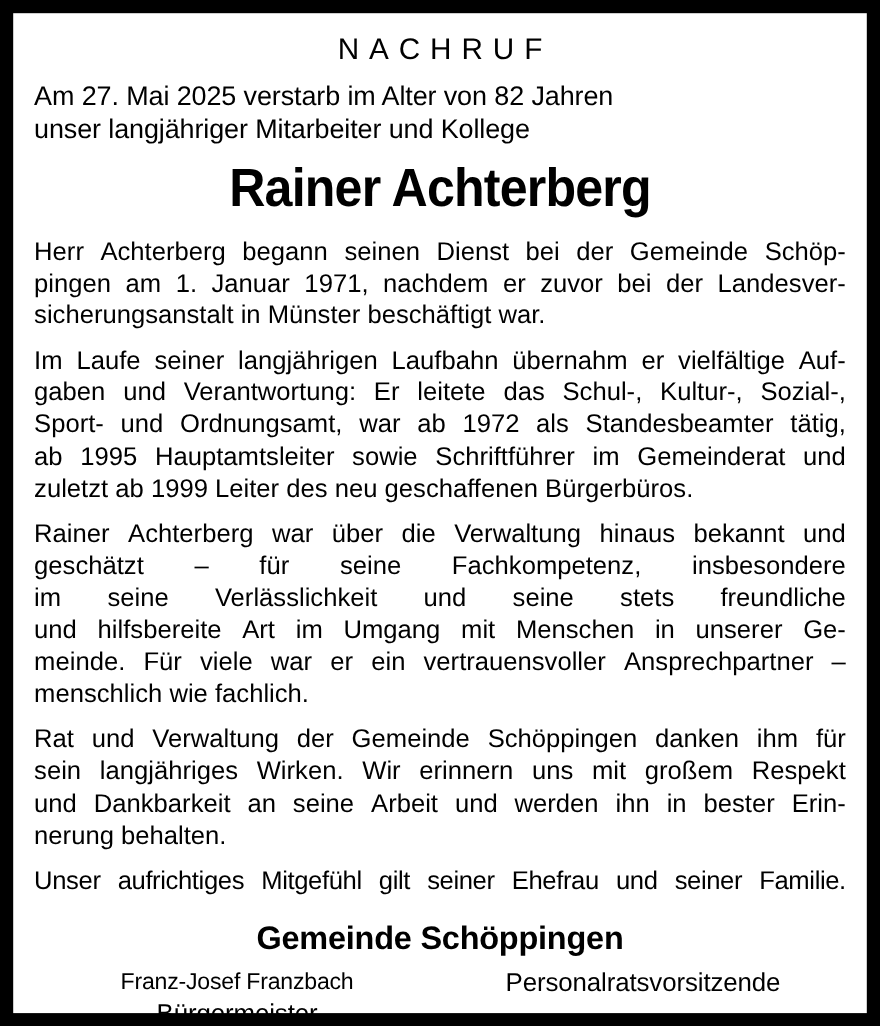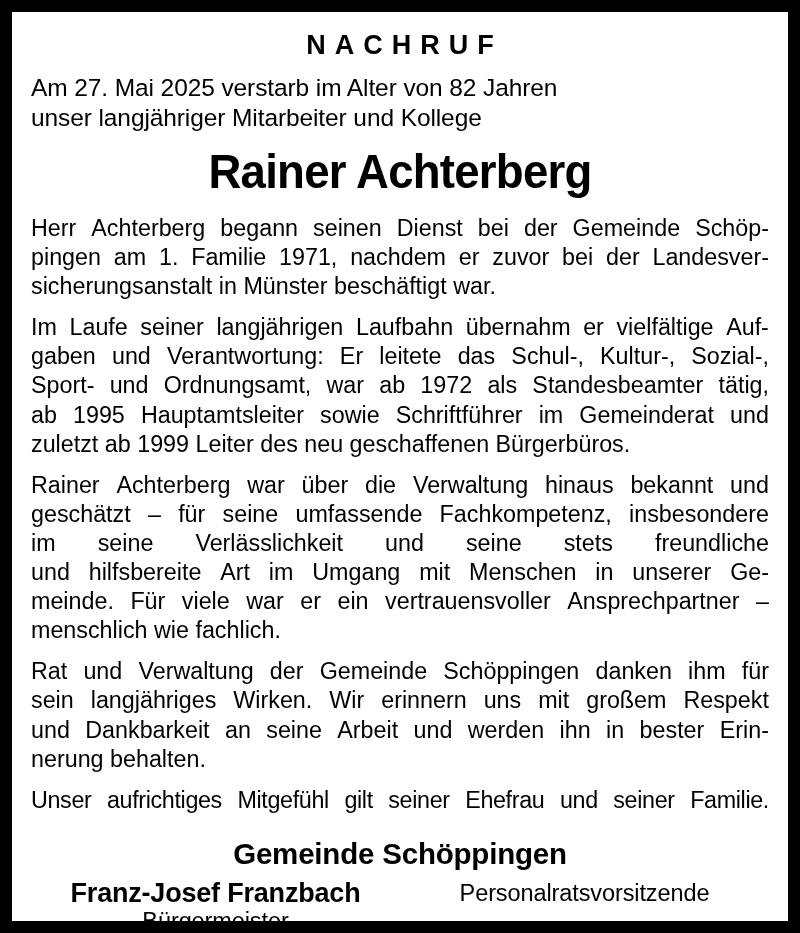--- a/index.html
+++ b/index.html
@@ -25,21 +25,21 @@
     box-sizing: border-box;
     background: #ffffff;
     padding: 14px 19px 10px 19px;
     display: flex;
     flex-direction: column;
   }
 
   
   .kicker {
     text-align: center;
-    font-weight: bold;
+    font-weight: normal;
     font-size: 27px;
     letter-spacing: 9px;
     text-indent: 9px;
     line-height: 1.0;
     margin: 6px 0 14px 0;
   }
 
   .lede {
     font-size: 24.5px;
     line-height: 30px;
@@ -106,22 +106,22 @@
     display: flex;
     width: 100%;
   }
 
   .signer {
     flex: 1 1 50%;
     text-align: center;
   }
 
   .signer-name {
-    font-weight: bold;
-    font-size: 27px;
+    font-weight: normal;
+    font-size: 21px;
     line-height: 28px;
     letter-spacing: -0.2px;
   }
 
   .signer-role {
     font-size: 23.5px;
     line-height: 29px;
     letter-spacing: -0.1px;
   }
 </style>
@@ -136,33 +136,33 @@
     <div class="lede">
       <div>Am 27. Mai 2025 verstarb im Alter von 82 Jahren</div>
       <div>unser langjähriger Mitarbeiter und Kollege</div>
     </div>
 
     <div class="deceased-name">Rainer Achterberg</div>
 
     <div class="body-block" id="body-block">
         <div class="para">
           <div class="ln just"><span class="w">Herr</span><span class="w">Achterberg</span><span class="w">begann</span><span class="w">seinen</span><span class="w">Dienst</span><span class="w">bei</span><span class="w">der</span><span class="w">Gemeinde</span><span class="w">Schöp-</span></div>
-          <div class="ln just"><span class="w">pingen</span><span class="w">am</span><span class="w">1.</span><span class="w">Familie</span><span class="w">1971,</span><span class="w">nachdem</span><span class="w">er</span><span class="w">zuvor</span><span class="w">bei</span><span class="w">der</span><span class="w">Landesver-</span></div>
+          <div class="ln just"><span class="w">pingen</span><span class="w">am</span><span class="w">1.</span><span class="w">Januar</span><span class="w">1971,</span><span class="w">nachdem</span><span class="w">er</span><span class="w">zuvor</span><span class="w">bei</span><span class="w">der</span><span class="w">Landesver-</span></div>
           <div class="ln last">sicherungsanstalt in Münster beschäftigt war.</div>
         </div>
         <div class="para">
           <div class="ln just"><span class="w">Im</span><span class="w">Laufe</span><span class="w">seiner</span><span class="w">langjährigen</span><span class="w">Laufbahn</span><span class="w">übernahm</span><span class="w">er</span><span class="w">vielfältige</span><span class="w">Auf-</span></div>
           <div class="ln just"><span class="w">gaben</span><span class="w">und</span><span class="w">Verantwortung:</span><span class="w">Er</span><span class="w">leitete</span><span class="w">das</span><span class="w">Schul-,</span><span class="w">Kultur-,</span><span class="w">Sozial-,</span></div>
           <div class="ln just"><span class="w">Sport-</span><span class="w">und</span><span class="w">Ordnungsamt,</span><span class="w">war</span><span class="w">ab</span><span class="w">1972</span><span class="w">als</span><span class="w">Standesbeamter</span><span class="w">tätig,</span></div>
           <div class="ln just"><span class="w">ab</span><span class="w">1995</span><span class="w">Hauptamtsleiter</span><span class="w">sowie</span><span class="w">Schriftführer</span><span class="w">im</span><span class="w">Gemeinderat</span><span class="w">und</span></div>
           <div class="ln last">zuletzt ab 1999 Leiter des neu geschaffenen Bürgerbüros.</div>
         </div>
         <div class="para">
           <div class="ln just"><span class="w">Rainer</span><span class="w">Achterberg</span><span class="w">war</span><span class="w">über</span><span class="w">die</span><span class="w">Verwaltung</span><span class="w">hinaus</span><span class="w">bekannt</span><span class="w">und</span></div>
-          <div class="ln just"><span class="w">geschätzt</span><span class="w">–</span><span class="w">für</span><span class="w">seine</span><span class="w">umfassende</span><span class="w">Fachkompetenz,</span><span class="w">insbesondere</span></div>
+          <div class="ln just"><span class="w">geschätzt</span><span class="w">–</span><span class="w">für</span><span class="w">seine</span><span class="w">Fachkompetenz,</span><span class="w">insbesondere</span></div>
           <div class="ln just"><span class="w">im</span><span class="w">seine</span><span class="w">Verlässlichkeit</span><span class="w">und</span><span class="w">seine</span><span class="w">stets</span><span class="w">freundliche</span></div>
           <div class="ln just"><span class="w">und</span><span class="w">hilfsbereite</span><span class="w">Art</span><span class="w">im</span><span class="w">Umgang</span><span class="w">mit</span><span class="w">Menschen</span><span class="w">in</span><span class="w">unserer</span><span class="w">Ge-</span></div>
           <div class="ln just"><span class="w">meinde.</span><span class="w">Für</span><span class="w">viele</span><span class="w">war</span><span class="w">er</span><span class="w">ein</span><span class="w">vertrauensvoller</span><span class="w">Ansprechpartner</span><span class="w">–</span></div>
           <div class="ln last">menschlich wie fachlich.</div>
         </div>
         <div class="para">
           <div class="ln just"><span class="w">Rat</span><span class="w">und</span><span class="w">Verwaltung</span><span class="w">der</span><span class="w">Gemeinde</span><span class="w">Schöppingen</span><span class="w">danken</span><span class="w">ihm</span><span class="w">für</span></div>
           <div class="ln just"><span class="w">sein</span><span class="w">langjähriges</span><span class="w">Wirken.</span><span class="w">Wir</span><span class="w">erinnern</span><span class="w">uns</span><span class="w">mit</span><span class="w">großem</span><span class="w">Respekt</span></div>
           <div class="ln just"><span class="w">und</span><span class="w">Dankbarkeit</span><span class="w">an</span><span class="w">seine</span><span class="w">Arbeit</span><span class="w">und</span><span class="w">werden</span><span class="w">ihn</span><span class="w">in</span><span class="w">bester</span><span class="w">Erin-</span></div>
           <div class="ln last">nerung behalten.</div>

